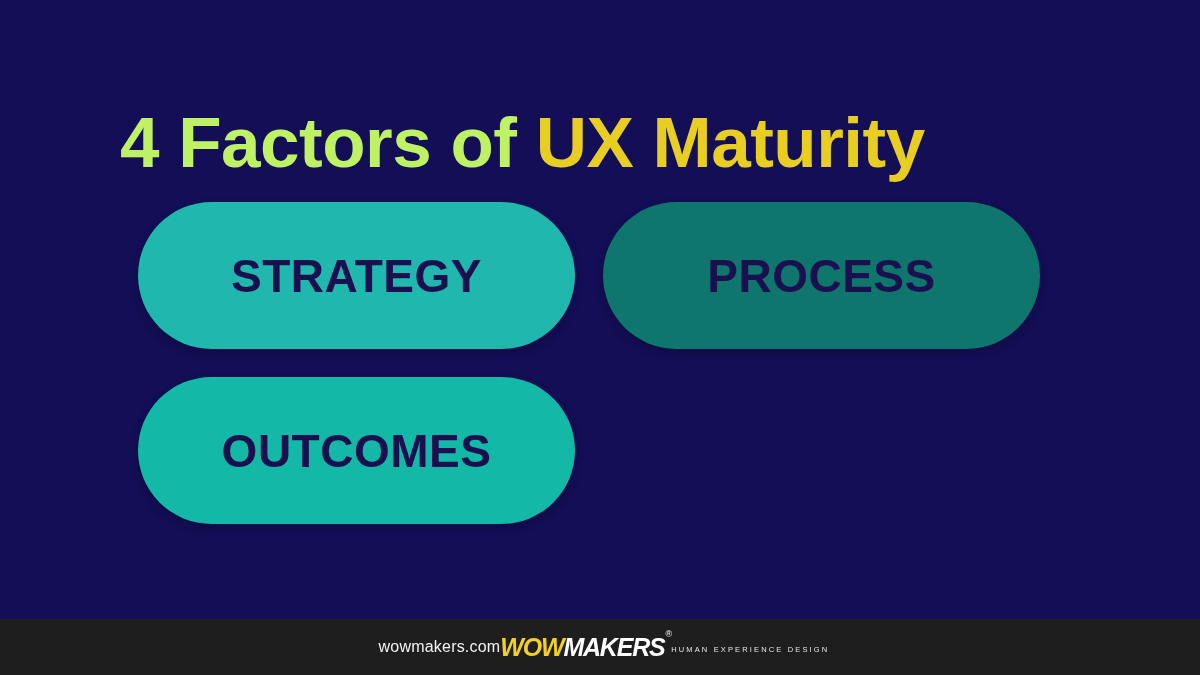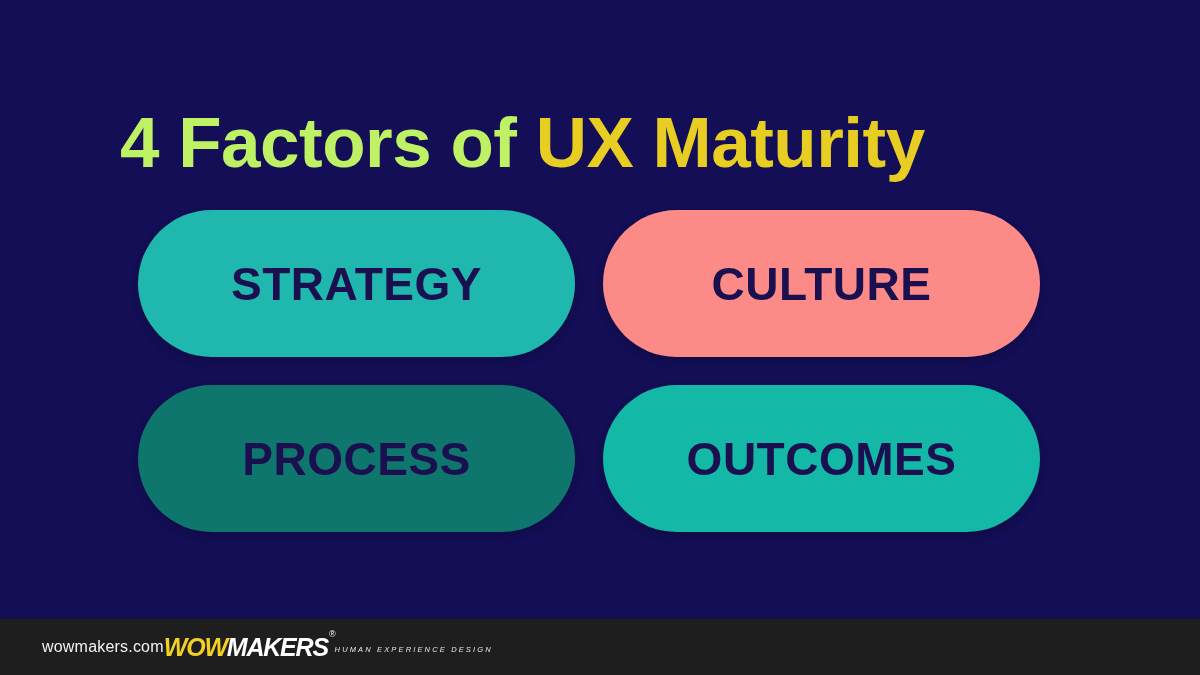--- a/index.html
+++ b/index.html
@@ -33,21 +33,21 @@
     letter-spacing: -0.5px;
     white-space: nowrap;
   }
   #title .t-white { color: #bef264; }
   #title .t-accent { color: #e8ce23; text-align: center; }
 
   
   #pill-grid {
     position: absolute;
     left: 138px;
-    top: 210px;
+    top: 202px;
     width: 927px;
     height: 340px;
     display: grid;
     grid-template-columns: 437px 437px;
     grid-template-rows: 147px 147px;
     column-gap: 50px;
     row-gap: 46px;
     gap: 28px;
   }
   .pill {
@@ -68,21 +68,21 @@
   
   #footer {
     position: absolute;
     left: 0;
     top: 619px;
     width: 1200px;
     height: 56px;
     background: #1e1e1e;
     display: flex;
     align-items: center;
-    justify-content: flex-start;
+    justify-content: center;
     box-sizing: border-box;
     padding: 0 22px 0 42px;
   }
   #footer-site {
     color: #f2f2f2;
     font-size: 16px;
     letter-spacing: 0.2px;
   }
 
   #logo {
@@ -113,41 +113,37 @@
     top: -9px;
     left: 1px;
     letter-spacing: 0;
   }
   #logo-tagline {
     color: #e6e6e6;
     font-size: 7.5px;
     letter-spacing: 2.15px;
     margin-top: 5px;
     white-space: nowrap;
-    font-style: italic;
   }
 </style>
 </head>
 <body>
 
 <div id="canvas">
 
   <h1 id="title">
     <span class="t-white">4 Factors of </span><span class="t-accent">UX Maturity</span>
   </h1>
 
   <div id="pill-grid">
 
     <div class="pill" style="background:#20B8AE;">
       <span class="pill-label">STRATEGY</span>
     </div>
 
-    <div class="pill" style="background:#FC8A87;">
-      <span class="pill-label">CULTURE</span>
-    </div>
 
     <div class="pill" style="background:#0f766e;">
       <span class="pill-label">PROCESS</span>
     </div>
 
     <div class="pill" style="background:#14b8a6;">
       <span class="pill-label">OUTCOMES</span>
     </div>
 
   </div>

